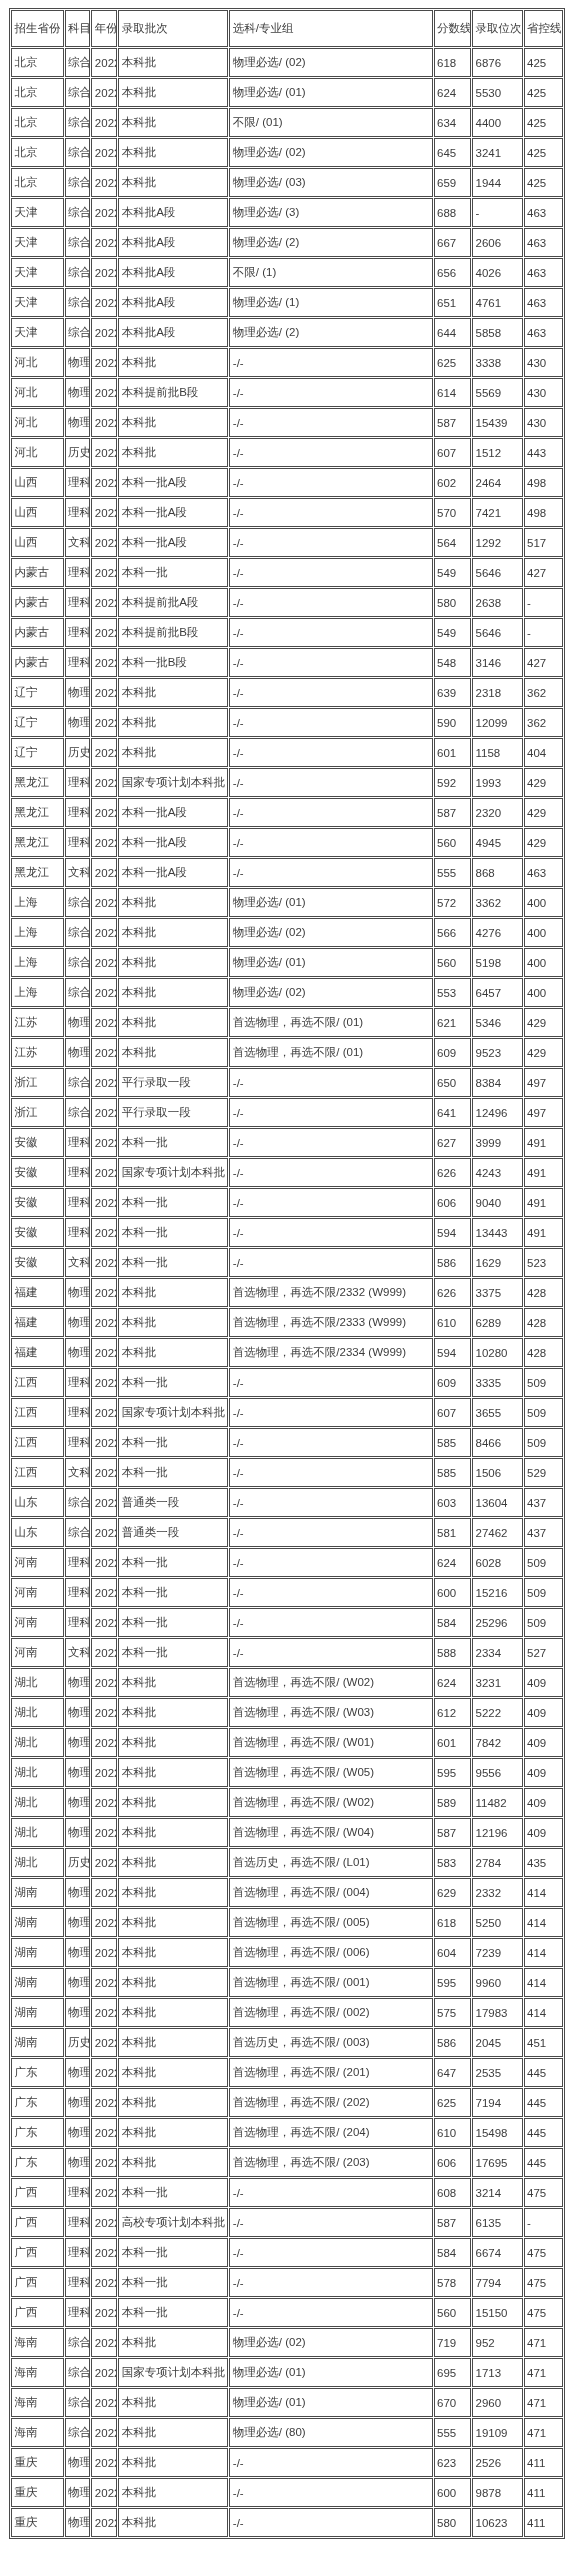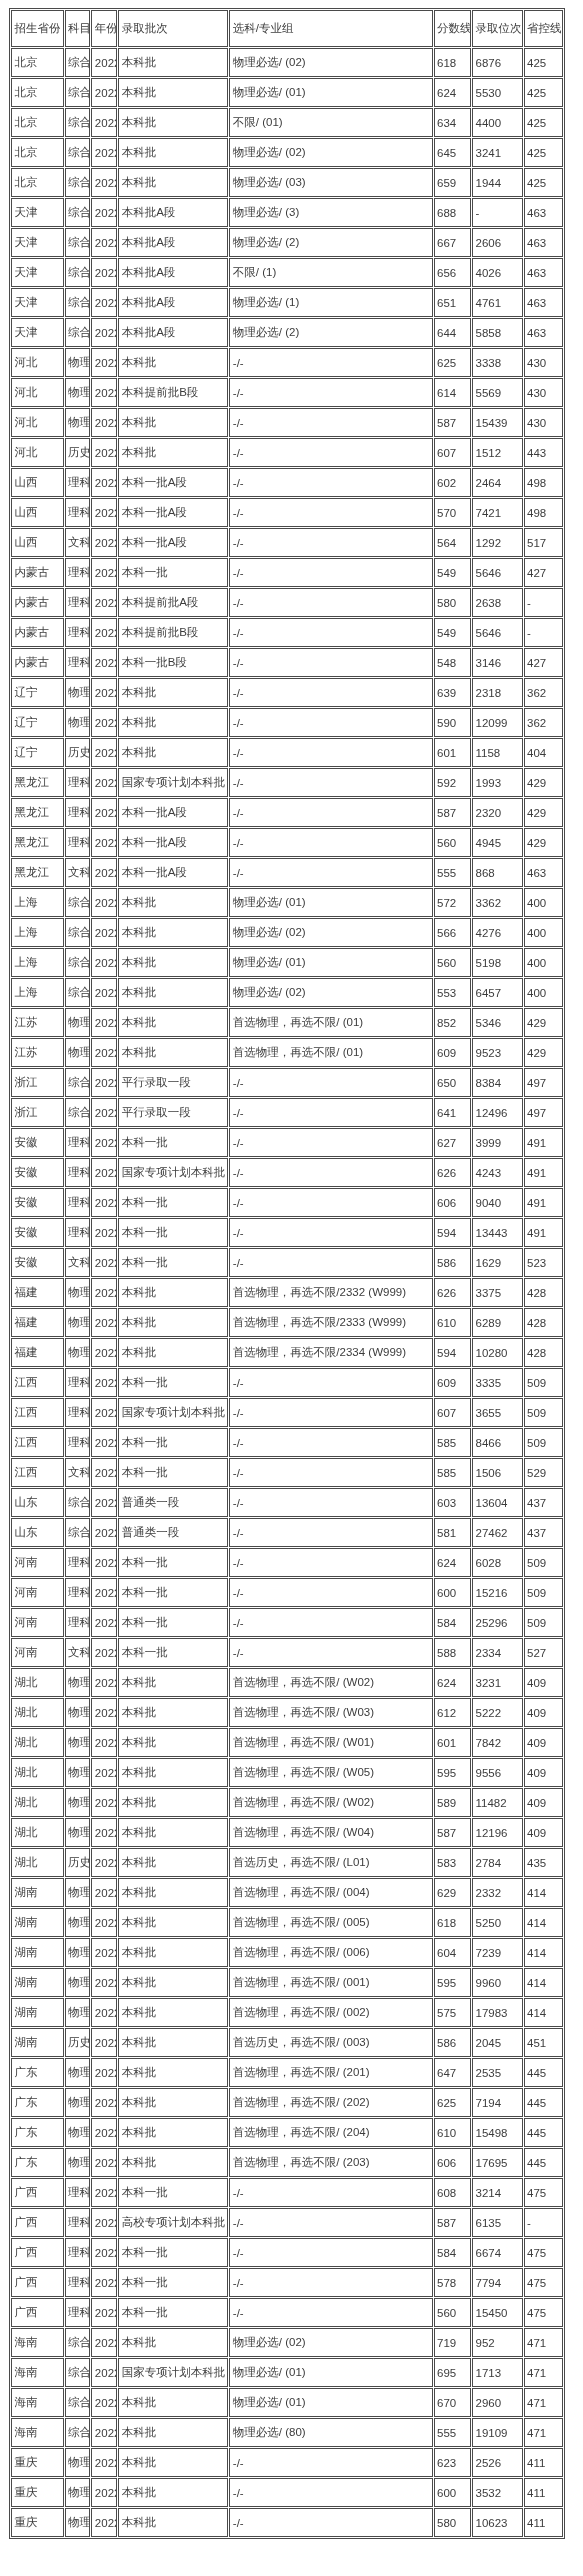--- a/index.html
+++ b/index.html
@@ -385,21 +385,21 @@
           <td>553</td>
           <td>6457</td>
           <td>400</td>
         </tr>
         <tr>
           <td>江苏</td>
           <td>物理</td>
           <td>2022</td>
           <td>本科批</td>
           <td>首选物理，再选不限/ (01)</td>
-          <td>852</td>
+          <td>621</td>
           <td>5346</td>
           <td>429</td>
         </tr>
         <tr>
           <td>江苏</td>
           <td>物理</td>
           <td>2022</td>
           <td>本科批</td>
           <td>首选物理，再选不限/ (01)</td>
           <td>609</td>
@@ -816,21 +816,21 @@
           <td>7794</td>
           <td>475</td>
         </tr>
         <tr>
           <td>广西</td>
           <td>理科</td>
           <td>2022</td>
           <td>本科一批</td>
           <td>-/-</td>
           <td>560</td>
-          <td>15450</td>
+          <td>15150</td>
           <td>475</td>
         </tr>
         <tr>
           <td>海南</td>
           <td>综合</td>
           <td>2022</td>
           <td>本科批</td>
           <td>物理必选/ (02)</td>
           <td>719</td>
           <td>952</td>
@@ -876,21 +876,21 @@
           <td>2526</td>
           <td>411</td>
         </tr>
         <tr>
           <td>重庆</td>
           <td>物理</td>
           <td>2022</td>
           <td>本科批</td>
           <td>-/-</td>
           <td>600</td>
-          <td>3532</td>
+          <td>9878</td>
           <td>411</td>
         </tr>
         <tr>
           <td>重庆</td>
           <td>物理</td>
           <td>2022</td>
           <td>本科批</td>
           <td>-/-</td>
           <td>580</td>
           <td>10623</td>

